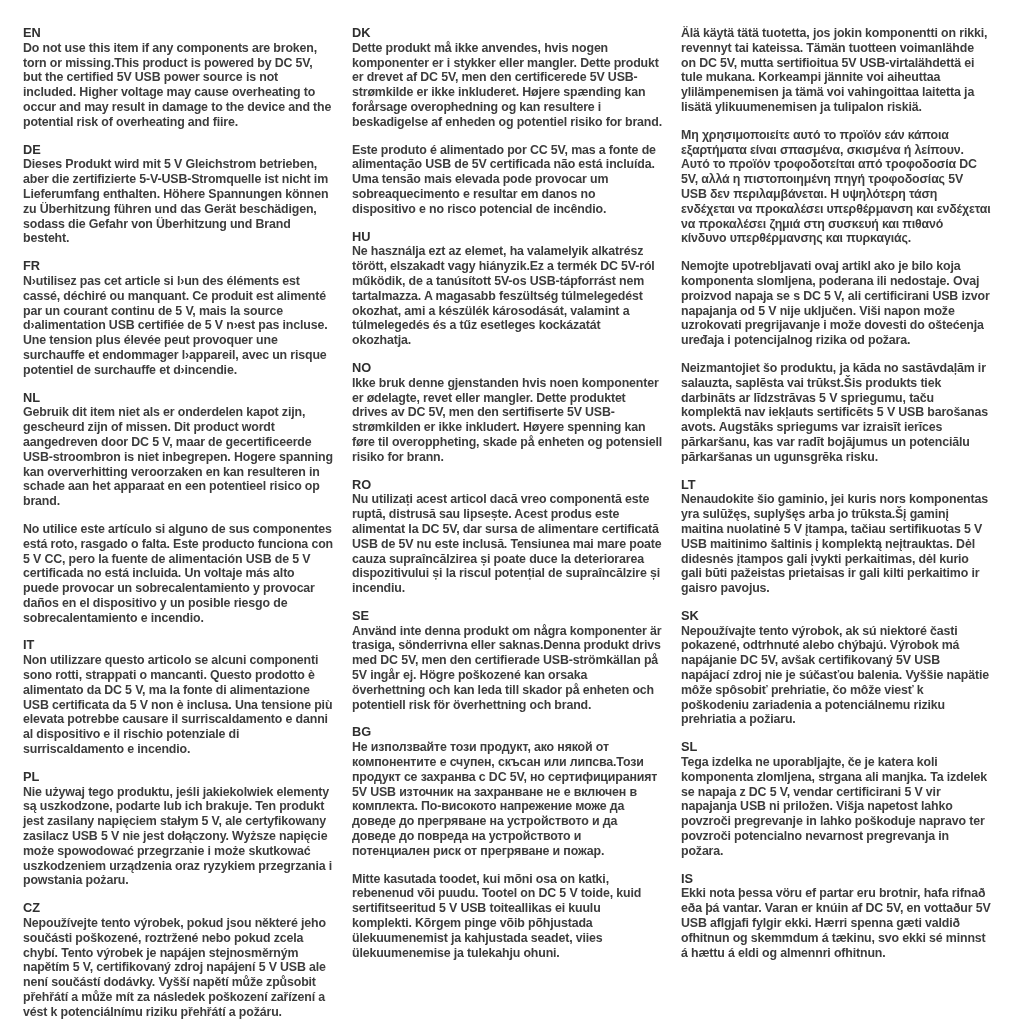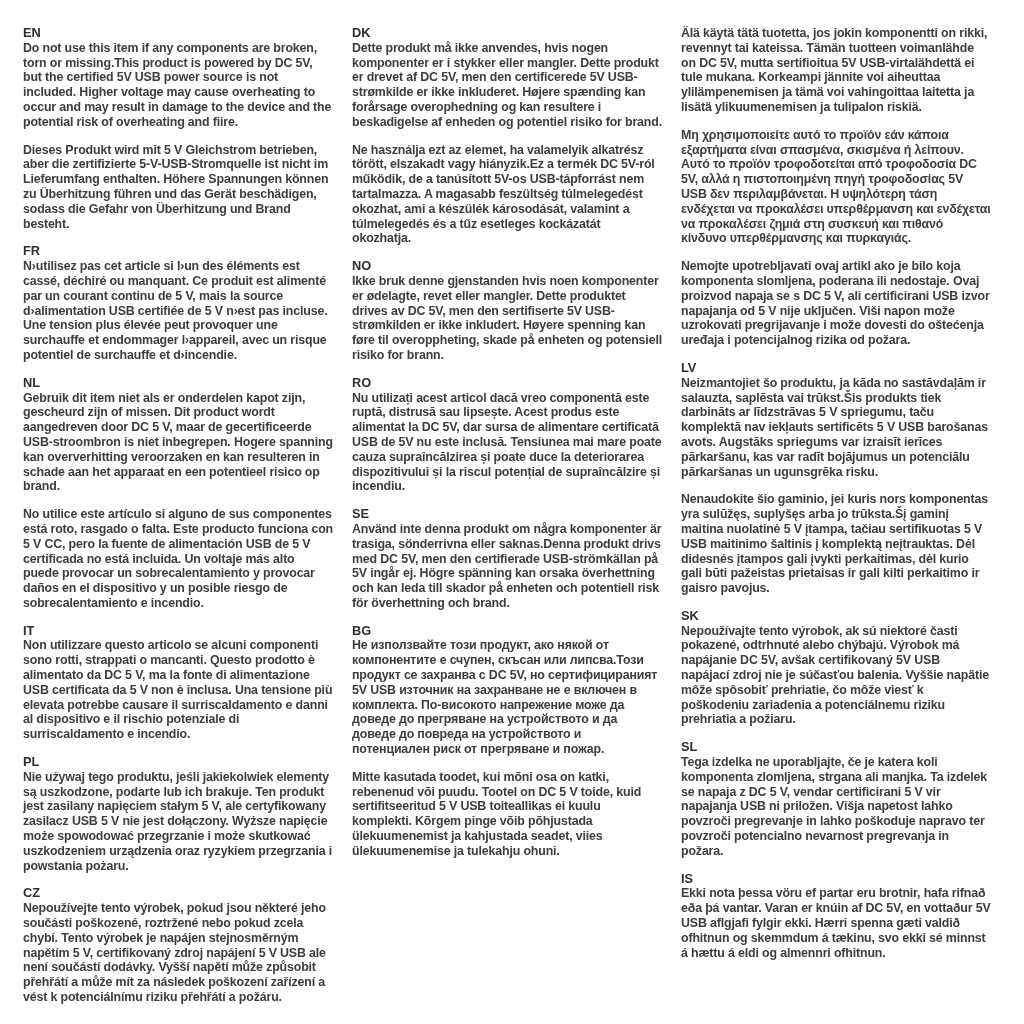--- a/index.html
+++ b/index.html
@@ -47,20 +47,21 @@
 <body>
 
 <div class="page">
 
   <div class="col">
     <div class="sec">
       <p class="code">EN</p>
       <p class="txt">Do not use this item if any components are broken, torn or missing.This product is powered by DC 5V, but the certified 5V USB power source is not included. Higher voltage may cause overheating to occur and may result in damage to the device and the potential risk of overheating and fiire.</p>
     </div>
     <div class="sec">
+      <p class="code">DE</p>
       <p class="txt">Dieses Produkt wird mit 5 V Gleichstrom betrieben, aber die zertifizierte 5-V-USB-Stromquelle ist nicht im Lieferumfang enthalten. Höhere Spannungen können zu Überhitzung führen und das Gerät beschädigen, sodass die Gefahr von Überhitzung und Brand besteht.</p>
     </div>
     <div class="sec">
       <p class="code">FR</p>
       <p class="txt">N›utilisez pas cet article si l›un des éléments est cassé, déchiré ou manquant. Ce produit est alimenté par un courant continu de 5 V, mais la source d›alimentation USB certifiée de 5 V n›est pas incluse. Une tension plus élevée peut provoquer une surchauffe et endommager l›appareil, avec un risque potentiel de surchauffe et d›incendie.</p>
     </div>
     <div class="sec">
       <p class="code">NL</p>
       <p class="txt">Gebruik dit item niet als er onderdelen kapot zijn, gescheurd zijn of missen. Dit product wordt aangedreven door DC 5 V, maar de gecertificeerde USB-stroombron is niet inbegrepen. Hogere spanning kan oververhitting veroorzaken en kan resulteren in schade aan het apparaat en een potentieel risico op brand.</p>
     </div>
@@ -80,35 +81,37 @@
       <p class="txt">Nepoužívejte tento výrobek, pokud jsou některé jeho součásti poškozené, roztržené nebo pokud zcela chybí. Tento výrobek je napájen stejnosměrným napětím 5 V, certifikovaný zdroj napájení 5 V USB ale není součástí dodávky. Vyšší napětí může způsobit přehřátí a může mít za následek poškození zařízení a vést k potenciálnímu riziku přehřátí a požáru.</p>
     </div>
   </div>
 
   <div class="col">
     <div class="sec">
       <p class="code">DK</p>
       <p class="txt">Dette produkt må ikke anvendes, hvis nogen komponenter er i stykker eller mangler. Dette produkt er drevet af DC 5V, men den certificerede 5V USB-strømkilde er ikke inkluderet. Højere spænding kan forårsage overophedning og kan resultere i beskadigelse af enheden og potentiel risiko for brand.</p>
     </div>
     <div class="sec">
+      <p class="txt">Este produto é alimentado por CC 5V, mas a fonte de alimentação USB de 5V certificada não está incluída. Uma tensão mais elevada pode provocar um sobreaquecimento e resultar em danos no dispositivo e no risco potencial de incêndio.</p>
     </div>
     <div class="sec">
+      <p class="code">HU</p>
       <p class="txt">Ne használja ezt az elemet, ha valamelyik alkatrész törött, elszakadt vagy hiányzik.Ez a termék DC 5V-ról működik, de a tanúsított 5V-os USB-tápforrást nem tartalmazza. A magasabb feszültség túlmelegedést okozhat, ami a készülék károsodását, valamint a túlmelegedés és a tűz esetleges kockázatát okozhatja.</p>
     </div>
     <div class="sec">
       <p class="code">NO</p>
       <p class="txt">Ikke bruk denne gjenstanden hvis noen komponenter er ødelagte, revet eller mangler. Dette produktet drives av DC 5V, men den sertifiserte 5V USB-strømkilden er ikke inkludert. Høyere spenning kan føre til overoppheting, skade på enheten og potensiell risiko for brann.</p>
     </div>
     <div class="sec">
       <p class="code">RO</p>
       <p class="txt">Nu utilizați acest articol dacă vreo componentă este ruptă, distrusă sau lipsește. Acest produs este alimentat la DC 5V, dar sursa de alimentare certificată USB de 5V nu este inclusă. Tensiunea mai mare poate cauza supraîncălzirea și poate duce la deteriorarea dispozitivului și la riscul potențial de supraîncălzire și incendiu.</p>
     </div>
     <div class="sec">
       <p class="code">SE</p>
-      <p class="txt">Använd inte denna produkt om några komponenter är trasiga, sönderrivna eller saknas.Denna produkt drivs med DC 5V, men den certifierade USB-strömkällan på 5V ingår ej. Högre spänning kan orsaka överhettning och kan leda till skador på enheten och potentiell risk för överhettning och brand.</p>
+      <p class="txt">Använd inte denna produkt om några komponenter är trasiga, sönderrivna eller saknas.Denna produkt drivs med DC 5V, men den certifierade USB-strömkällan på 5V ingår ej. Högre poškozené kan orsaka överhettning och kan leda till skador på enheten och potentiell risk för överhettning och brand.</p>
     </div>
     <div class="sec">
       <p class="code">BG</p>
       <p class="txt">Не използвайте този продукт, ако някой от компонентите е счупен, скъсан или липсва.Този продукт се захранва с DC 5V, но сертифицираният 5V USB източник на захранване не е включен в комплекта. По-високото напрежение може да доведе до прегряване на устройството и да доведе до повреда на устройството и потенциален риск от прегряване и пожар.</p>
     </div>
     <div class="sec">
       <p class="txt">Mitte kasutada toodet, kui mõni osa on katki, rebenenud või puudu. Tootel on DC 5 V toide, kuid sertifitseeritud 5 V USB toiteallikas ei kuulu komplekti. Kõrgem pinge võib põhjustada ülekuumenemist ja kahjustada seadet, viies ülekuumenemise ja tulekahju ohuni.</p>
     </div>
   </div>
 
@@ -116,24 +119,24 @@
     <div class="sec">
       <p class="txt">Älä käytä tätä tuotetta, jos jokin komponentti on rikki, revennyt tai kateissa. Tämän tuotteen voimanlähde on DC 5V, mutta sertifioitua 5V USB-virtalähdettä ei tule mukana. Korkeampi jännite voi aiheuttaa ylilämpenemisen ja tämä voi vahingoittaa laitetta ja lisätä ylikuumenemisen ja tulipalon riskiä.</p>
     </div>
     <div class="sec">
       <p class="txt">Μη χρησιμοποιείτε αυτό το προϊόν εάν κάποια εξαρτήματα είναι σπασμένα, σκισμένα ή λείπουν. Αυτό το προϊόν τροφοδοτείται από τροφοδοσία DC 5V, αλλά η πιστοποιημένη πηγή τροφοδοσίας 5V USB δεν περιλαμβάνεται. Η υψηλότερη τάση ενδέχεται να προκαλέσει υπερθέρμανση και ενδέχεται να προκαλέσει ζημιά στη συσκευή και πιθανό κίνδυνο υπερθέρμανσης και πυρκαγιάς.</p>
     </div>
     <div class="sec">
       <p class="txt">Nemojte upotrebljavati ovaj artikl ako je bilo koja komponenta slomljena, poderana ili nedostaje. Ovaj proizvod napaja se s DC 5 V, ali certificirani USB izvor napajanja od 5 V nije uključen. Viši napon može uzrokovati pregrijavanje i može dovesti do oštećenja uređaja i potencijalnog rizika od požara.</p>
     </div>
     <div class="sec">
-      <p class="code">LV</p>
       <p class="txt">Neizmantojiet šo produktu, ja kāda no sastāvdaļām ir salauzta, saplēsta vai trūkst.Šis produkts tiek darbināts ar līdzstrāvas 5 V spriegumu, taču komplektā nav iekļauts sertificēts 5 V USB barošanas avots. Augstāks spriegums var izraisīt ierīces pārkaršanu, kas var radīt bojājumus un potenciālu pārkaršanas un ugunsgrēka risku.</p>
     </div>
     <div class="sec">
+      <p class="code">LT</p>
       <p class="txt">Nenaudokite šio gaminio, jei kuris nors komponentas yra sulūžęs, suplyšęs arba jo trūksta.Šį gaminį maitina nuolatinė 5 V įtampa, tačiau sertifikuotas 5 V USB maitinimo šaltinis į komplektą neįtrauktas. Dėl didesnės įtampos gali įvykti perkaitimas, dėl kurio gali būti pažeistas prietaisas ir gali kilti perkaitimo ir gaisro pavojus.</p>
     </div>
     <div class="sec">
       <p class="code">SK</p>
       <p class="txt">Nepoužívajte tento výrobok, ak sú niektoré časti pokazené, odtrhnuté alebo chýbajú. Výrobok má napájanie DC 5V, avšak certifikovaný 5V USB napájací zdroj nie je súčasťou balenia. Vyššie napätie môže spôsobiť prehriatie, čo môže viesť k poškodeniu zariadenia a potenciálnemu riziku prehriatia a požiaru.</p>
     </div>
     <div class="sec">
       <p class="code">SL</p>
       <p class="txt">Tega izdelka ne uporabljajte, če je katera koli komponenta zlomljena, strgana ali manjka. Ta izdelek se napaja z DC 5 V, vendar certificirani 5 V vir napajanja USB ni priložen. Višja napetost lahko povzroči pregrevanje in lahko poškoduje napravo ter povzroči potencialno nevarnost pregrevanja in požara.</p>
     </div>

